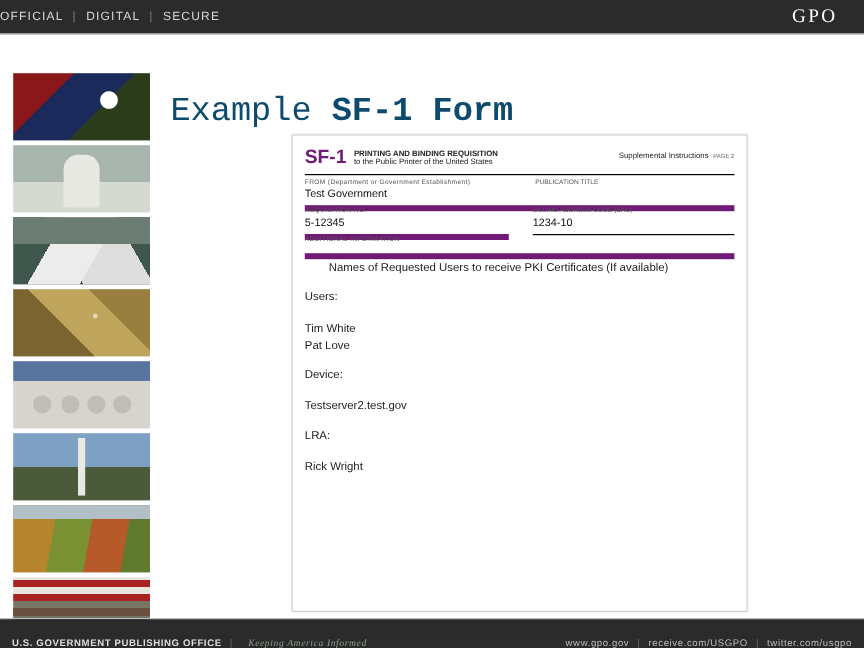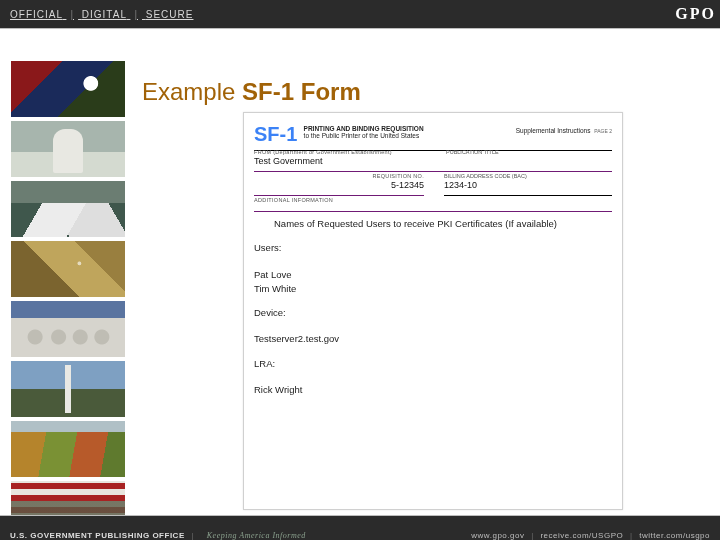--- a/index.html
+++ b/index.html
@@ -26,33 +26,32 @@
     height: 28px;
     background: #2b2b2b;
     color: #d8d8d8;
     display: flex;
     align-items: center;
     justify-content: space-between;
     font-size: 10px;
     letter-spacing: 1px;
   }
   .topbar-left {
-    padding-left: 10px;
-    text-decoration: underline;
+    padding-left: 0;
   }
   .topbar-left .sep {
     color: #7a7a7a;
     margin: 0 4px;
   }
   .gpo-wordmark {
     color: #fff;
     font-size: 16px;
-    font-weight: 700;
+    font-weight: 400;
     letter-spacing: 2px;
-    padding-right: 4px;
+    padding-right: 22px;
     font-family: "Georgia", serif;
   }
   .topbar-underline {
     position: absolute;
     top: 28px; left: 0; right: 0;
     height: 1px;
     background: #bdbdbd;
   }
 
   
@@ -131,23 +130,23 @@
     background:
       linear-gradient(to bottom, transparent 0 35%, rgba(90,90,70,.8) 35% 100%),
       repeating-linear-gradient(0deg, #a82222 0 6px, #e8e5de 6px 12px);
   }
 
   
   .slide-title {
     position: absolute;
     left: 142px;
     top: 78px;
-    font-size: 24px;
-    font-family: Liberation Sans, sans-serif;
-    color: #a16207;
+    font-size: 28px;
+    font-family: Liberation Mono, monospace;
+    color: #0c4a6e;
     font-weight: 400;
   }
   .slide-title .bold {
     font-weight: 700;
   }
 
   
   .form-sheet {
     position: absolute;
     left: 243px;
@@ -160,25 +159,25 @@
     font-size: 8px;
     color: #333;
   }
   .form-head {
     position: absolute;
     top: 10px; left: 10px; right: 10px;
     border-bottom: 1px solid #000;
     padding-bottom: 4px;
   }
   .sf1-big {
-    font-size: 20px;
+    font-size: 16px;
     font-weight: 700;
     display: inline-block;
     margin-right: 4px;
-    color:#3b82f6;
+    color:#701a75;
   }
   .sf1-sub {
     display: inline-block;
     vertical-align: top;
     font-size: 6.5px;
     line-height: 1.1;
     color:#222;
     margin-top:2px;
   }
   .sf1-sub .line1 { font-weight:700; }
@@ -186,39 +185,39 @@
     position: absolute;
     right: 0; top: 4px;
     font-size: 6.5px;
     color: #222;
   }
   .sf1-supp .tiny { font-size:5px; color:#666; margin-left:2px;}
 
   .form-row {
     position: absolute;
     left: 10px; right: 10px;
-    border-bottom: 1px solid #701a75;
+    border-bottom: 5px solid #701a75;
   }
   .form-row .lbl {
     font-size: 5.5px;
     color: #555;
     letter-spacing: .3px;
   }
   .form-row .val {
     font-size: 9px;
     color: #111;
     margin-top: 1px;
   }
 
   .row-from { top: 36px; height: 22px; }
   .row-from .pubtitle-lbl {
     position:absolute; left: 192px; top:0; font-size:5.5px; color:#555;
   }
 
-  .row-req { top: 60px; height: 22px; width:170px;text-align:right; }
+  .row-req { top: 60px; height: 22px; width:170px; }
   .row-bac2 { position:absolute; left:200px; right:10px; top:60px; height:22px; border-bottom:1px solid #000;}
   .row-bac2 .lbl{font-size:5.5px;color:#555;}
   .row-bac2 .val{font-size:9px;color:#111; margin-top:1px;}
 
   .row-addl { top: 84px; height: 14px; }
 
   .form-body {
     position: absolute;
     left: 10px; right: 10px;
     top: 104px;
@@ -329,22 +328,22 @@
 
     <div class="form-row row-addl">
       <div class="lbl">ADDITIONAL INFORMATION</div>
     </div>
 
     <div class="form-body">
       <div class="fb-title">Names of Requested Users to receive PKI Certificates (If available)</div>
 
       <div class="fb-section">Users:</div>
       <div class="fb-gap"></div>
+      <div class="fb-item">Tim White</div>
       <div class="fb-item">Pat Love</div>
-      <div class="fb-item">Tim White</div>
 
       <div class="fb-section">Device:</div>
       <div class="fb-gap"></div>
       <div class="fb-item">Testserver2.test.gov</div>
 
       <div class="fb-section">LRA:</div>
       <div class="fb-gap"></div>
       <div class="fb-item">Rick Wright</div>
     </div>
   </div>

